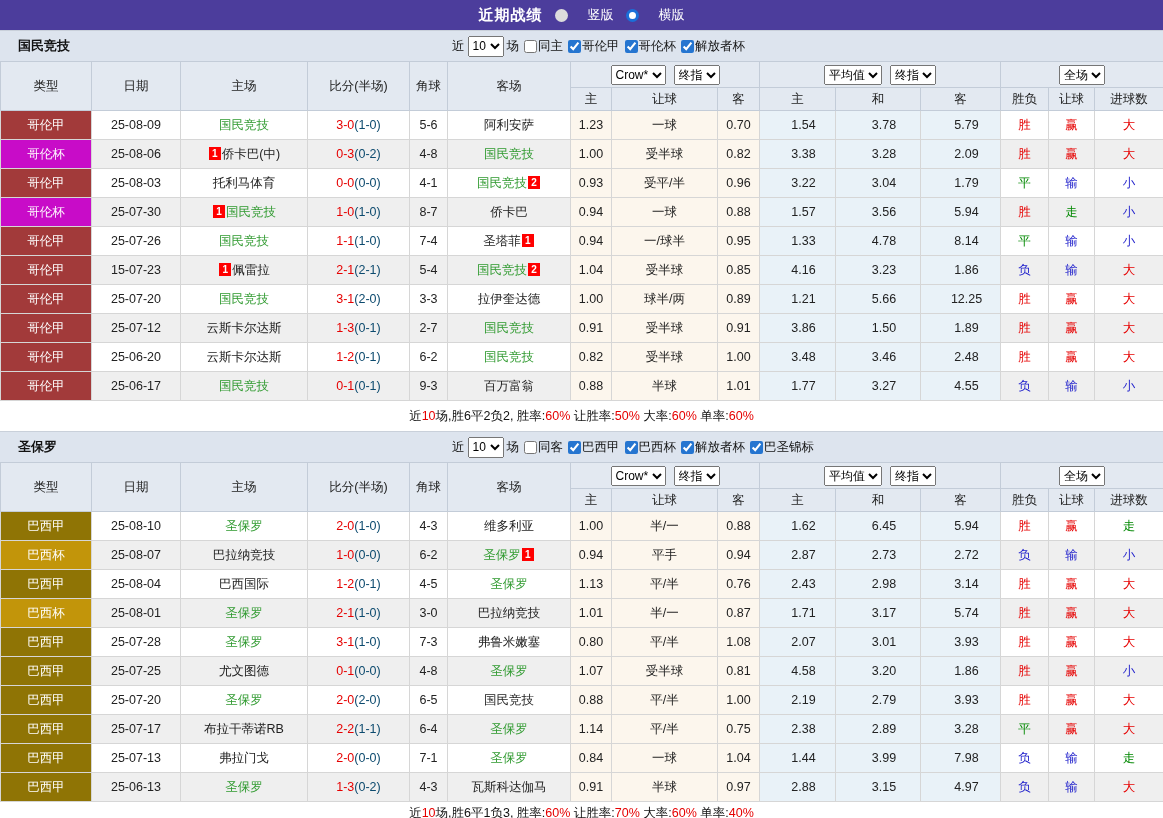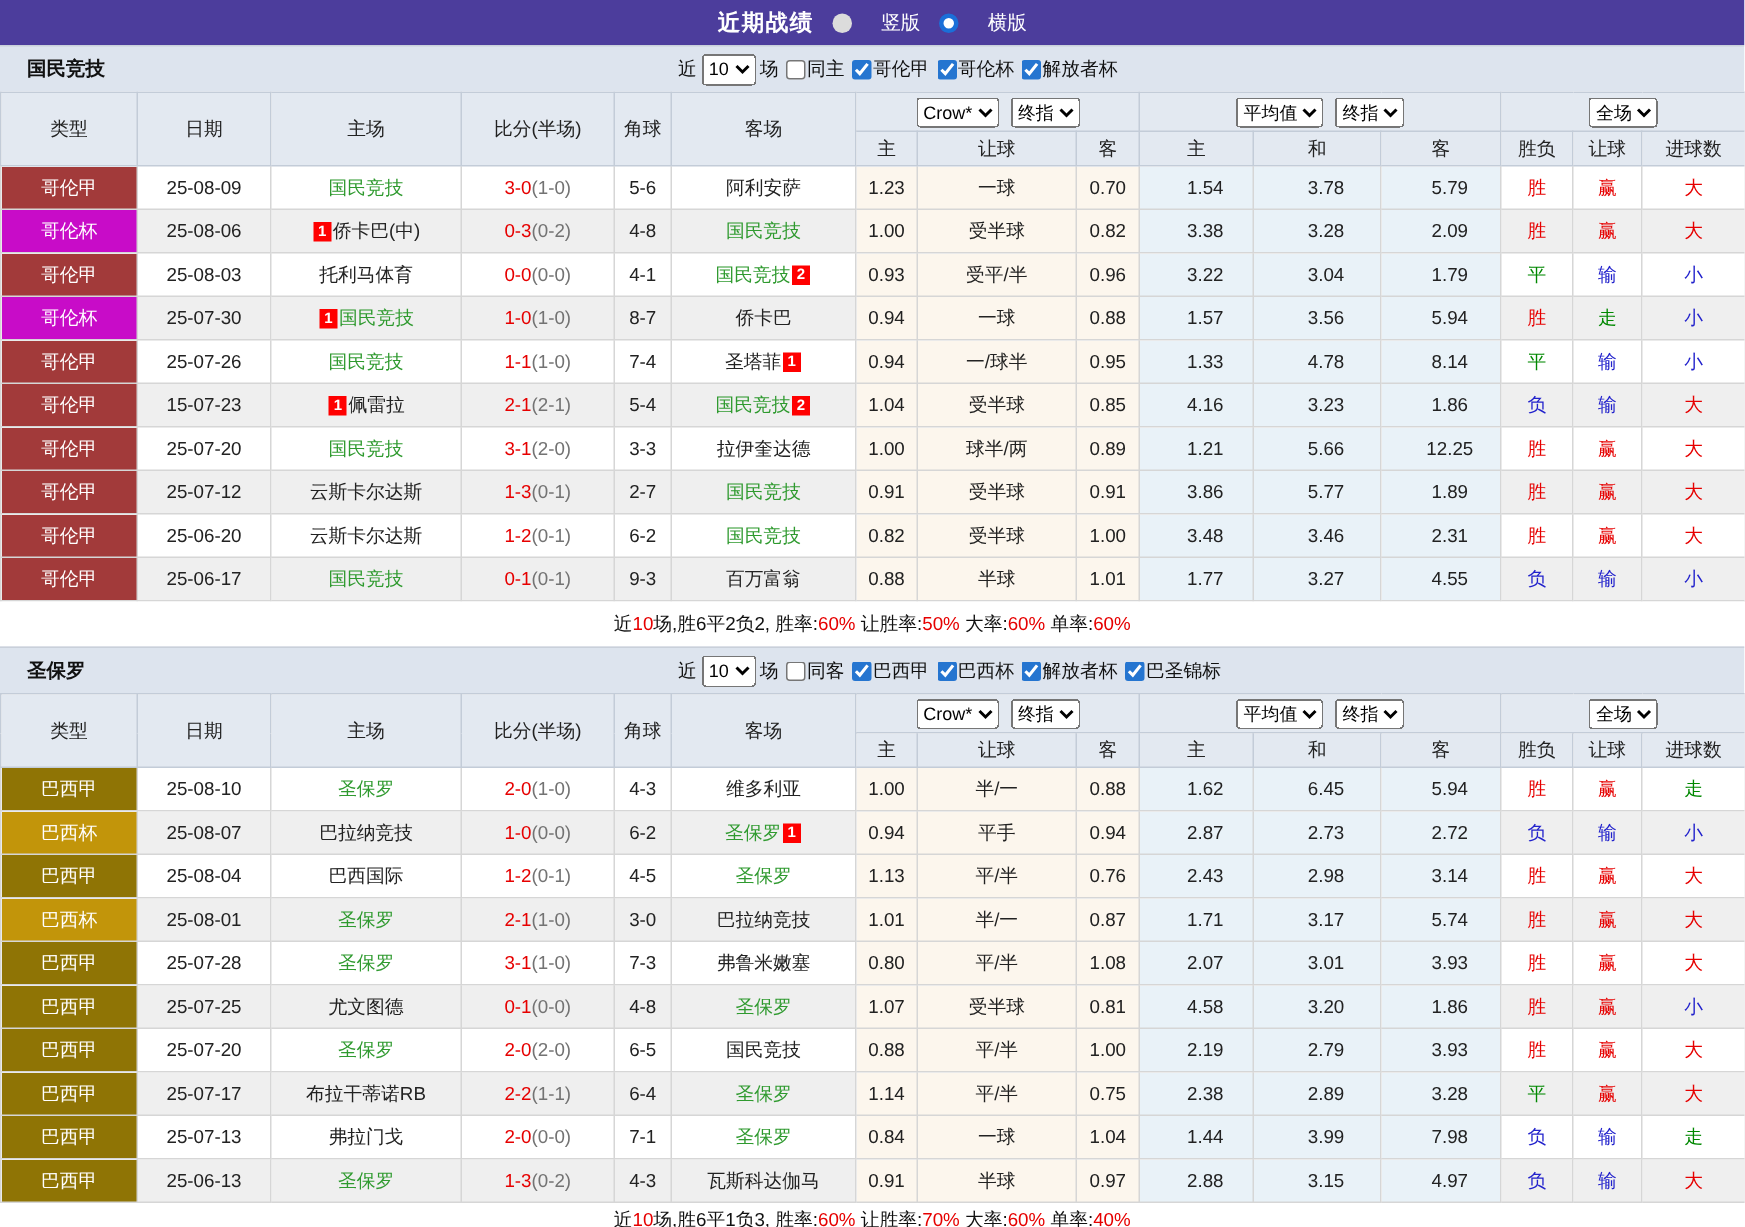--- a/index.html
+++ b/index.html
@@ -34,21 +34,21 @@
   td.lc{color:#fff;font-size:12.5px;}
   .lc-gja{background:#a23a3a !important;}
   .lc-gbe{background:#c80cc8 !important;}
   .lc-bja{background:#8f7405 !important;}
   .lc-bbe{background:#c2950a !important;}
   .green{color:#2f9a2f;}
   .t-red{color:#e60000;}
   .t-blue{color:#2222cc;}
   .t-grn{color:#008800;}
   .ft{color:#e60000;}
-  .ht{color:#737373;}
+  .ht{color:#0c4a6e;}
   .card{display:inline-block;background:#f00;color:#fff;font-size:10px;font-weight:bold;line-height:13px;height:13px;min-width:8px;padding:0 2px;margin:0 1px;vertical-align:1px;}
   .res{font-size:13px;}
   
   .summary{display:flex;align-items:center;justify-content:center;font-size:12.5px;background:#fff;color:#111;}
   .summary.s0{height:30px;}
   .summary.s1{height:22px;}
   .summary .red{color:#e60000;}
   .summary span{white-space:pre;}
 </style>
 </head>
@@ -265,39 +265,39 @@
         <td class="lc lc-gja">哥伦甲</td>
         <td>25-07-12</td>
         <td><span>云斯卡尔达斯</span></td>
         <td><span class="ft">1-3</span><span class="ht">(0-1)</span></td>
         <td>2-7</td>
         <td><span class="green">国民竞技</span></td>
         <td class="bg-cream">0.91</td>
         <td class="bg-cream">受半球</td>
         <td class="bg-cream">0.91</td>
         <td class="bg-blue">3.86</td>
-        <td class="bg-blue">5.77</td>
+        <td class="bg-blue">1.50</td>
         <td class="bg-blue">1.89</td>
         <td class="res t-red">胜</td>
         <td class="res t-red">赢</td>
         <td class="res t-red">大</td>
       </tr>
       <tr>
         <td class="lc lc-gja">哥伦甲</td>
         <td>25-06-20</td>
         <td><span>云斯卡尔达斯</span></td>
         <td><span class="ft">1-2</span><span class="ht">(0-1)</span></td>
         <td>6-2</td>
         <td><span class="green">国民竞技</span></td>
         <td class="bg-cream">0.82</td>
         <td class="bg-cream">受半球</td>
         <td class="bg-cream">1.00</td>
         <td class="bg-blue">3.48</td>
         <td class="bg-blue">3.46</td>
-        <td class="bg-blue">2.31</td>
+        <td class="bg-blue">2.48</td>
         <td class="res t-red">胜</td>
         <td class="res t-red">赢</td>
         <td class="res t-red">大</td>
       </tr>
       <tr class="alt">
         <td class="lc lc-gja">哥伦甲</td>
         <td>25-06-17</td>
         <td><span class="green">国民竞技</span></td>
         <td><span class="ft">0-1</span><span class="ht">(0-1)</span></td>
         <td>9-3</td>

